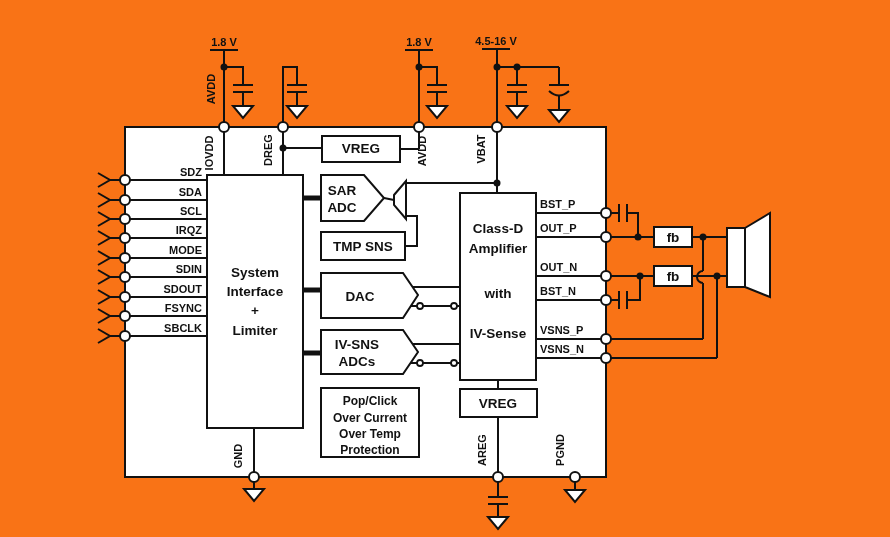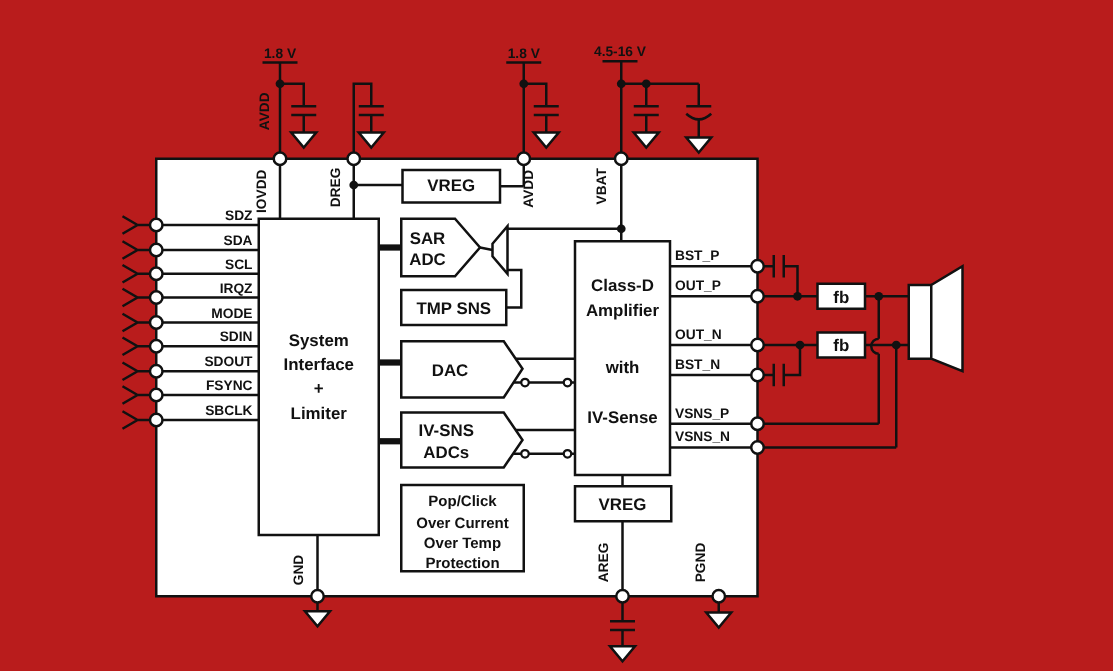--- a/index.html
+++ b/index.html
@@ -1,16 +1,16 @@
 <!DOCTYPE html>
 <html><head>
 <meta charset="utf-8">
 <style>
   html,body{margin:0;padding:0;background:#fff;}
-  #stage{position:relative;width:890px;height:537px;background:#b91c1c;overflow:hidden;}
+  #stage{position:relative;width:890px;height:537px;background:#f97316;overflow:hidden;}
   svg{position:absolute;left:0;top:0;}
   .wire{stroke:#111;stroke-width:2;fill:none;}
   .bus{stroke:#111;stroke-width:5;fill:none;}
   .box{stroke:#111;stroke-width:2;fill:#fff;}
   .dot{fill:#111;stroke:none;}
   .pin{fill:#fff;stroke:#111;stroke-width:2;}
   .oc{fill:#fff;stroke:#111;stroke-width:1.8;}
   .t11{font:700 11px "Liberation Sans",sans-serif;fill:#111;}
   .t12{font:700 12px "Liberation Sans",sans-serif;fill:#111;}
   .t13{font:700 13.5px "Liberation Sans",sans-serif;fill:#111;}

